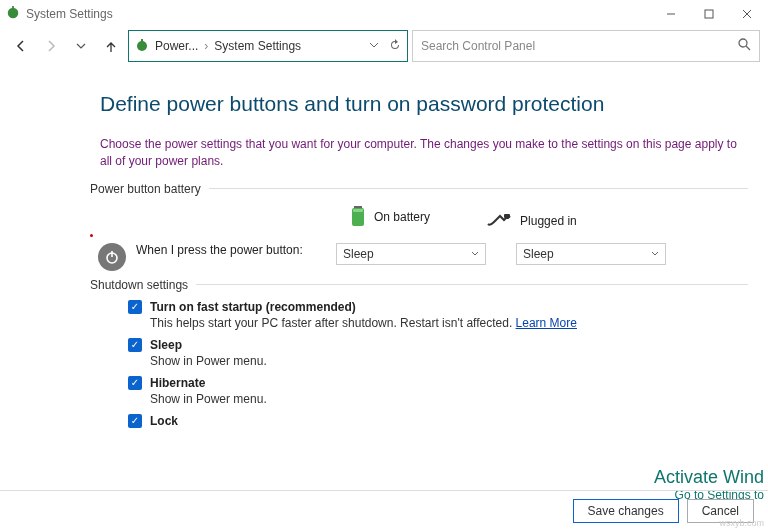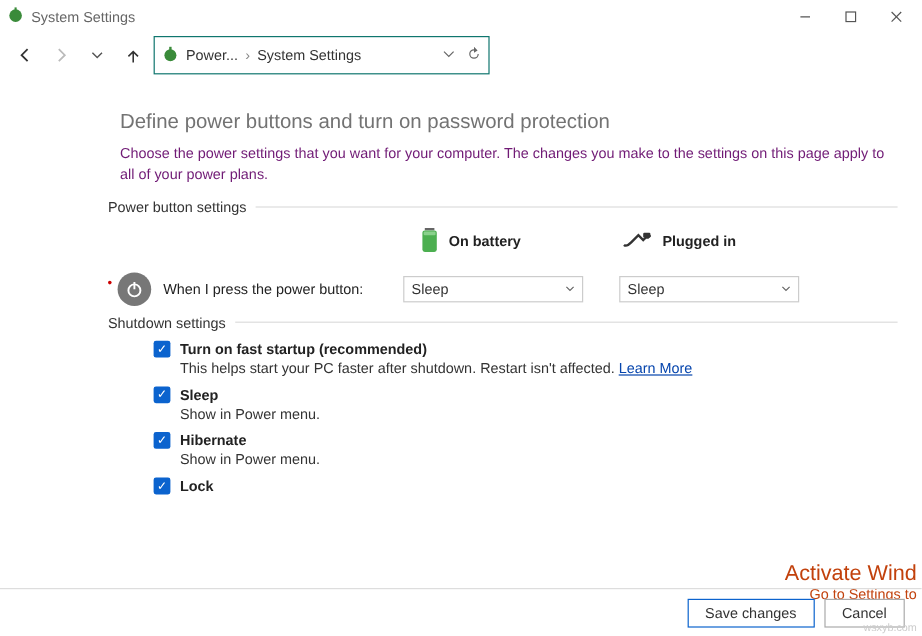--- a/index.html
+++ b/index.html
@@ -62,47 +62,46 @@
     border: 1px solid #ccc;
     display: flex;
     align-items: center;
     padding: 0 8px;
     color: #888;
   }
   .searchbox .ph { flex:1; }
   .content {
     padding: 16px 20px 8px 100px;
   }
-  .heading { color: #737373; font-size: 17px; margin: 12px 0 8px 0; }
+  .heading { color: #0c4a6e; font-size: 21px; margin: 12px 0 20px 0; }
   .desc { color: #701a75; margin-bottom: 12px; line-height: 1.4; }
   .sectlabel {
     color: #333;
     margin: 10px 0 6px -10px;
     display: flex;
     align-items: center;
     gap: 8px;
     font-size: 12px;
   }
   .sectlabel::after {
     content: "";
     flex: 1;
     border-top: 1px solid #ddd;
   }
   .colheads {
     display: flex;
     padding-left: 250px;
-    gap: 84px;
+    gap: 56px;
     margin: 8px 0 12px 0;
-    align-items:center;
-    font-weight:bold;
+    align-items:flex-end;
   }
   .colhead { display:flex; align-items:center; gap:8px;}
   .row {
     display: flex;
-    align-items: center;
+    align-items: flex-start;
     gap: 10px;
   }
   .powericon {
     width: 28px; height:28px; border-radius:50%; background:#777;
     display:flex;align-items:center;justify-content:center;color:#fff;margin-left:-2px;
   }
   .rowlabel { width: 190px; }
   .select {
     width: 150px;
     border: 1px solid #ccc;
@@ -128,21 +127,21 @@
     display:flex; align-items:center; justify-content:flex-end;
     padding: 0 14px;
     gap:8px;
   }
   .btn {
     height:24px; padding:0 14px; border:1px solid #aaa; background:#fff;
     display:flex; align-items:center; color:#333;
   }
   .btn.primary { border-color:#0b63ce; }
   .watermark {
-    position:absolute; right:4px; bottom:28px; text-align:right; color:#c2410c;
+    position:absolute; right:4px; bottom:28px; text-align:right; color:#0f766e;
   }
   .watermark .l1 { font-size:18px; }
   .watermark .l2 { font-size:12px; }
   .corner { position:absolute; right:4px; bottom:2px; font-size:9px; color:#ccc;}
   .battery { display:inline-block; }
   .plug { display:inline-block; }
 </style>
 </head>
 <body>
 
@@ -206,27 +205,36 @@
     <span class="crumb">System Settings</span>
     <span class="drop">
       <span><svg width="10" height="10">
             <path d="M1 3 L5 7 L9 3" fill="none" stroke="#666"></path>
           </svg></span>
       <span><svg width="12" height="12">
             <path d="M10 6 A4 4 0 1 1 6 2 L6 0 L9 3 L6 5 L6 3 A3 3 0 1 0 9 6" fill="#666"></path>
           </svg></span>
     </span>
   </div>
+  <div class="searchbox">
+    <span class="ph">Search Control Panel</span>
+    <span>
+      <svg width="13" height="13">
+          <circle cx="5" cy="5" r="4" fill="none" stroke="#666" stroke-width="1.3"></circle>
+          <line x1="8" y1="8" x2="12" y2="12" stroke="#666" stroke-width="1.3"></line>
+        </svg>
+    </span>
+  </div>
 </div>
 
 <div class="content">
   <div class="heading">Define power buttons and turn on password protection</div>
   <div class="desc">Choose the power settings that you want for your computer. The changes you make to the settings on this page apply to all of your power plans.</div>
 
-  <div class="sectlabel">Power button settings</div>
+  <div class="sectlabel">Power button battery</div>
 
   <div class="colheads">
     <div class="colhead">
       <span class="battery">
         <svg width="16" height="24">
             <rect x="4" y="2" width="8" height="2" fill="#666"></rect>
             <rect x="2" y="4" width="12" height="18" rx="2" fill="#4caf50"></rect>
             <rect x="3" y="5" width="10" height="3" rx="1" fill="#a5e0a5" opacity="0.7"></rect>
           </svg>
       </span>

